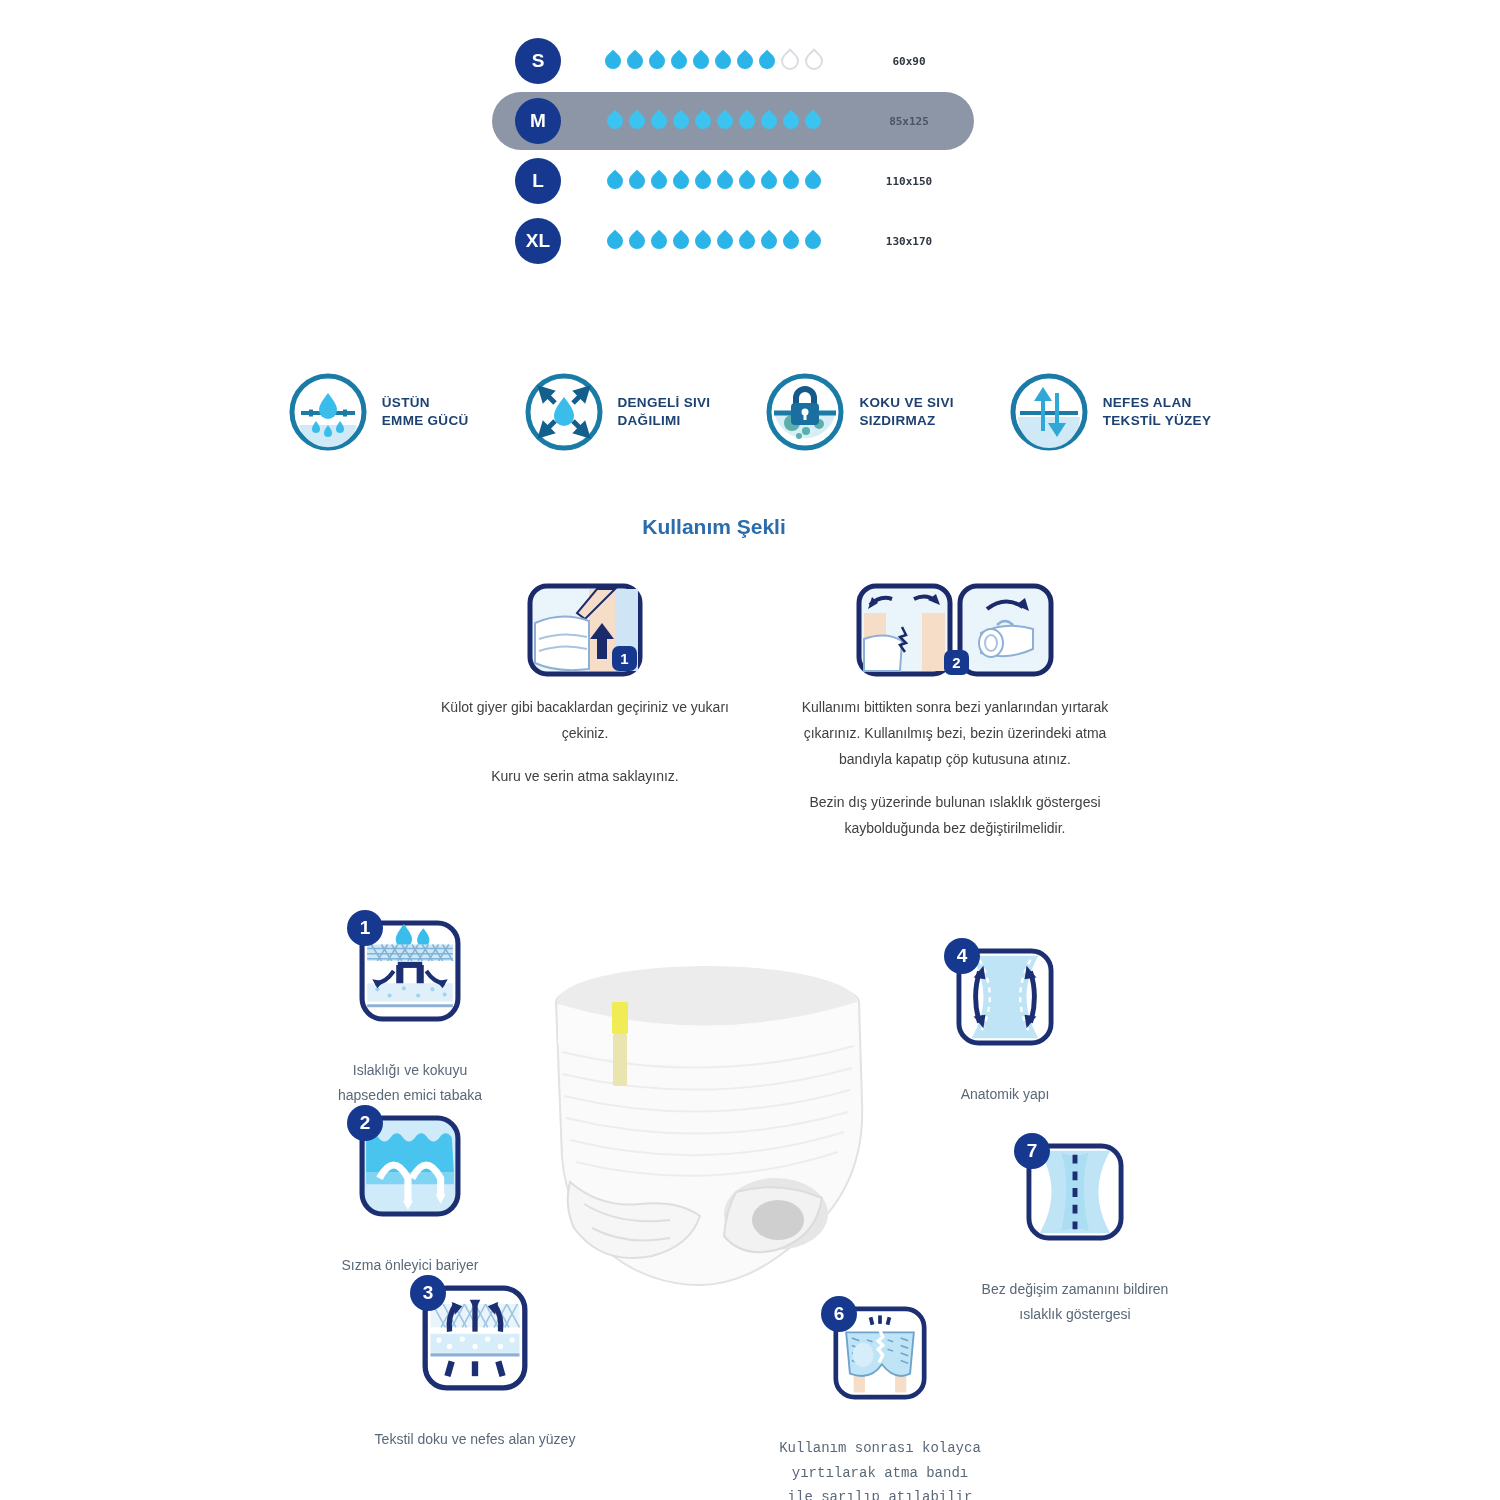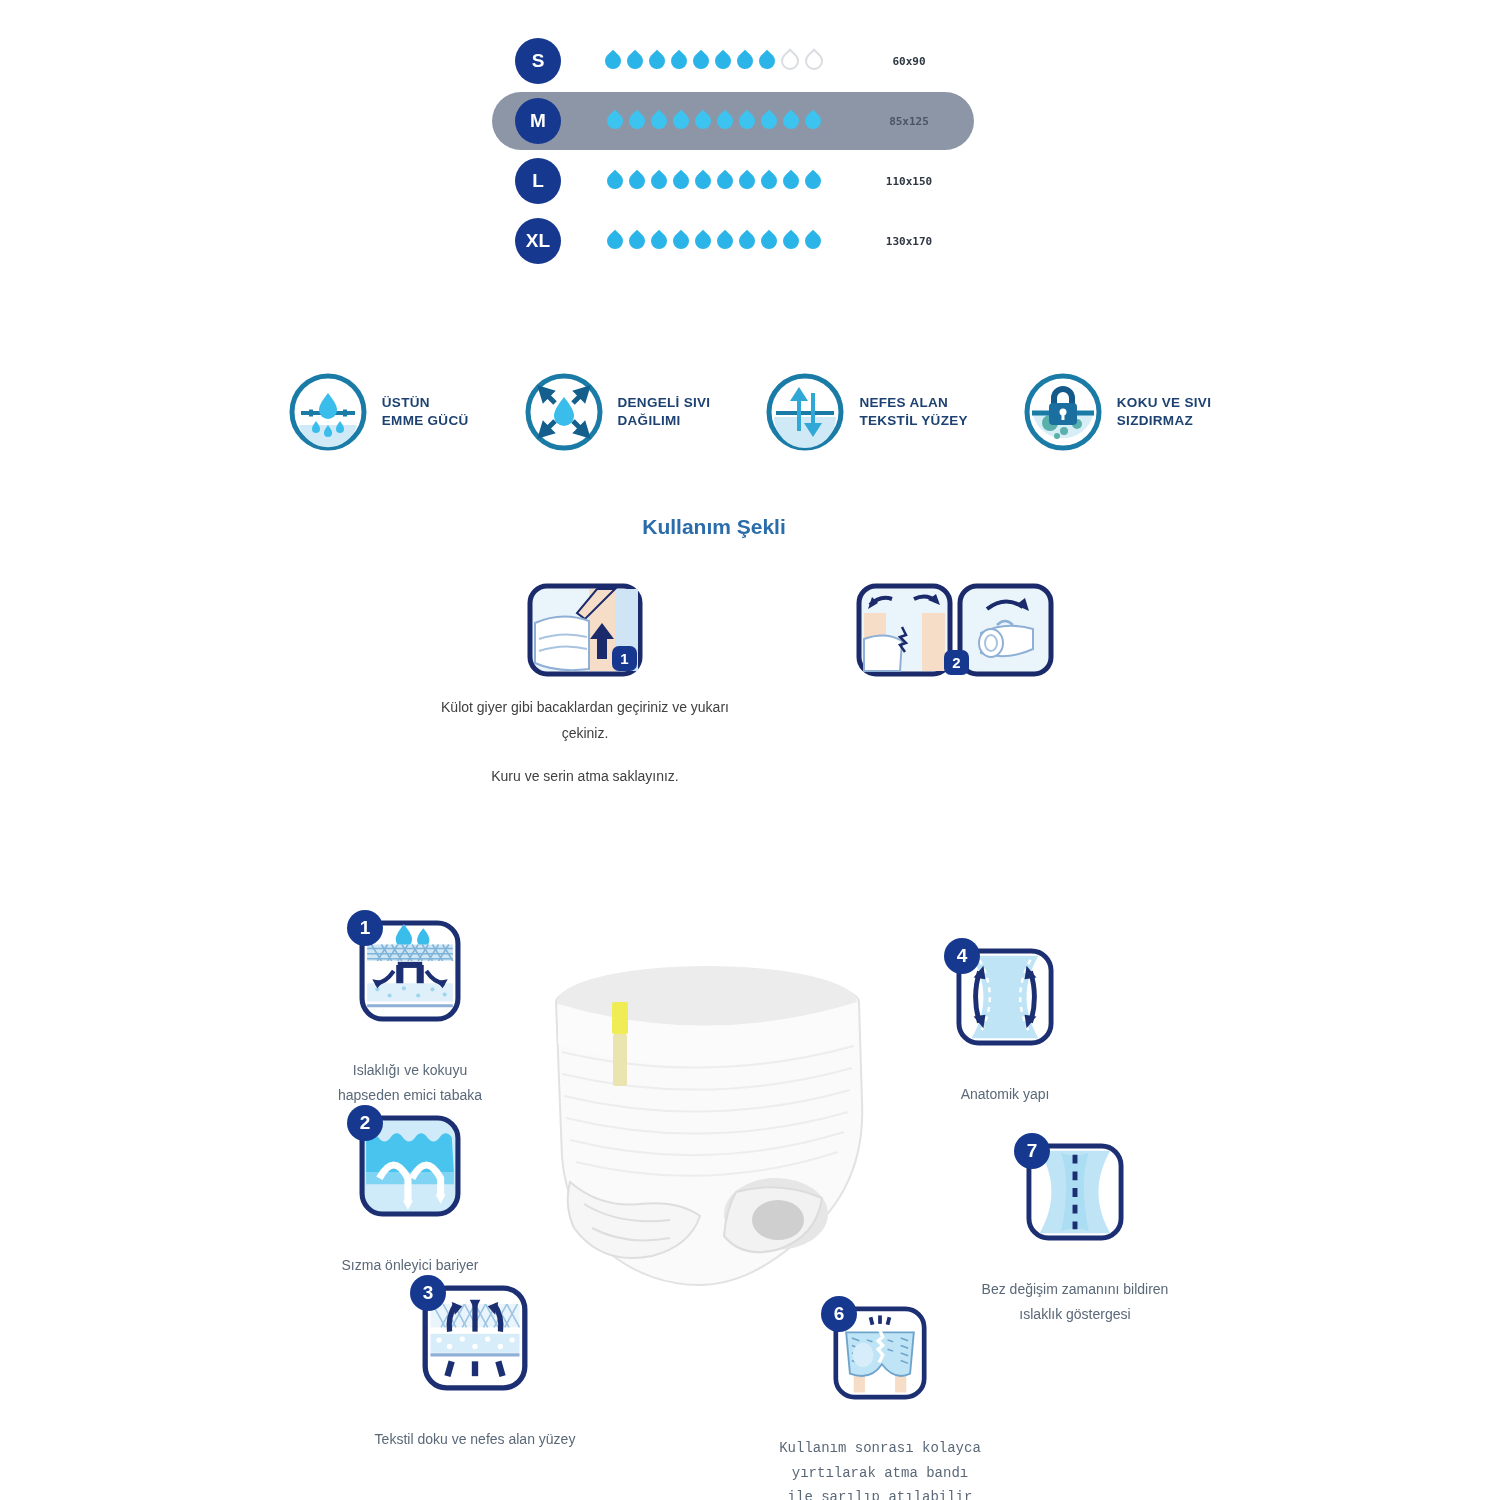--- a/index.html
+++ b/index.html
@@ -169,34 +169,20 @@
             <polygon points="62,16 52,19 59,26"></polygon>
         <line x1="30" y1="48" x2="20" y2="58"></line>
             <polygon points="16,62 19,52 26,59"></polygon>
         <line x1="48" y1="48" x2="58" y2="58"></line>
             <polygon points="62,62 59,52 52,59"></polygon>
       </g>
         </svg>
     </span>
     <span class="f-label">
       <span>DENGELİ SIVI</span><br><span>DAĞILIMI</span>
-    </span>
-  </div>
-  <div class="feature">
-    <span class="f-icon">
-      <svg viewBox="0 0 78 78">
-          <circle cx="39" cy="39" r="36" fill="#fff" stroke="#1a7ba6" stroke-width="5"></circle>
-      <path d="M8,44 a31,31 0 0 0 62,0 z" fill="#cfe9f6"></path>
-      <line x1="10" y1="40" x2="68" y2="40" stroke="#1a7ba6" stroke-width="4"></line>
-      <path d="M31,58 L31,28 L24,28 L33,14 L42,28 L35,28 L35,58 z" fill="#2fa8d8"></path>
-      <path d="M45,20 L45,50 L38,50 L47,64 L56,50 L49,50 L49,20 z" fill="#2fa8d8"></path>
-        </svg>
-    </span>
-    <span class="f-label">
-      <span>NEFES ALAN</span><br><span>TEKSTİL YÜZEY</span>
     </span>
   </div>
   <div class="feature">
     <span class="f-icon">
       <svg viewBox="0 0 78 78">
           <circle cx="39" cy="39" r="36" fill="#fff" stroke="#1a7ba6" stroke-width="5"></circle>
       <path d="M9,42 a31,31 0 0 0 60,0 z" fill="#d8eef6"></path>
       <g fill="#5bb0ab">
             <circle cx="26" cy="50" r="8"></circle>
             <circle cx="40" cy="58" r="4"></circle>
@@ -207,20 +193,34 @@
       <path d="M30,32 v-7 a9,9 0 0 1 18,0 v7" fill="none" stroke="#135a8a" stroke-width="6"></path>
       <rect x="25" y="30" width="28" height="22" rx="4" fill="#1b6fa0"></rect>
       <circle cx="39" cy="39" r="3.5" fill="#fff"></circle>
           <rect x="37.5" y="40" width="3" height="7" fill="#fff"></rect>
         </svg>
     </span>
     <span class="f-label">
       <span>KOKU VE SIVI</span><br><span>SIZDIRMAZ</span>
     </span>
   </div>
+  <div class="feature">
+    <span class="f-icon">
+      <svg viewBox="0 0 78 78">
+          <circle cx="39" cy="39" r="36" fill="#fff" stroke="#1a7ba6" stroke-width="5"></circle>
+      <path d="M8,44 a31,31 0 0 0 62,0 z" fill="#cfe9f6"></path>
+      <line x1="10" y1="40" x2="68" y2="40" stroke="#1a7ba6" stroke-width="4"></line>
+      <path d="M31,58 L31,28 L24,28 L33,14 L42,28 L35,28 L35,58 z" fill="#2fa8d8"></path>
+      <path d="M45,20 L45,50 L38,50 L47,64 L56,50 L49,50 L49,20 z" fill="#2fa8d8"></path>
+        </svg>
+    </span>
+    <span class="f-label">
+      <span>NEFES ALAN</span><br><span>TEKSTİL YÜZEY</span>
+    </span>
+  </div>
 </div>
 
 <div class="abs" id="usage-title">Kullanım Şekli</div>
 
 <div class="abs step-col" id="step1">
   <div class="step-icons">
     <svg width="116" height="94" viewBox="0 0 116 94">
       <rect x="3" y="3" width="110" height="88" rx="17" fill="#eaf4fb" stroke="#1b2a6b" stroke-width="5"></rect>
       <rect x="86" y="6" width="25" height="82" fill="#cfe4f4"></rect>
       <path d="M62,6 h26 v82 h-26 z" fill="#f6ddc8"></path>
@@ -253,20 +253,24 @@
     <svg width="97" height="94" viewBox="0 0 97 94">
       <rect x="3" y="3" width="91" height="88" rx="17" fill="#eaf4fb" stroke="#1b2a6b" stroke-width="5"></rect>
       <path d="M24,50 Q48,38 76,46 L76,66 Q50,78 24,70 z" fill="#ffffff" stroke="#8fb0d6" stroke-width="2"></path>
       <ellipse cx="34" cy="60" rx="12" ry="14" fill="#fff" stroke="#8fb0d6" stroke-width="2"></ellipse>
       <ellipse cx="34" cy="60" rx="6" ry="8" fill="none" stroke="#a9c4e0" stroke-width="2"></ellipse>
       <path d="M40,42 q8,-8 16,0" fill="none" stroke="#8fb0d6" stroke-width="2.5"></path>
       <path d="M30,26 q18,-14 36,-2" fill="none" stroke="#1b2a6b" stroke-width="4"></path>
         <polygon points="72,28 68,15 59,22" fill="#1b2a6b"></polygon>
     </svg>
     <div class="step-num">2</div>
+  </div>
+  <div class="step-text">
+    <p>Kullanımı bittikten sonra bezi yanlarından yırtarak çıkarınız. Kullanılmış bezi, bezin üzerindeki atma bandıyla kapatıp çöp kutusuna atınız.</p>
+    <p>Bezin dış yüzerinde bulunan ıslaklık göstergesi kaybolduğunda bez değiştirilmelidir.</p>
   </div>
 </div>
 
 <div class="abs" id="product">
   <svg width="335" height="358" viewBox="0 0 335 358">
     <path d="M16,60 C16,26 319,26 319,60 L322,160 C325,225 298,272 252,304 C220,330 192,342 162,343 C95,344 28,298 22,215 z" fill="#fafafa" stroke="#e2e2e2" stroke-width="2"></path>
     <ellipse cx="167" cy="60" rx="150" ry="36" fill="#ececec"></ellipse>
     <path d="M18,62 Q167,106 317,60 L317,100 Q167,146 18,102 z" fill="#fbfbfb"></path>
     <g stroke="#ededed" stroke-width="2" fill="none">
       <path d="M22,110 q145,34 292,-6"></path>

